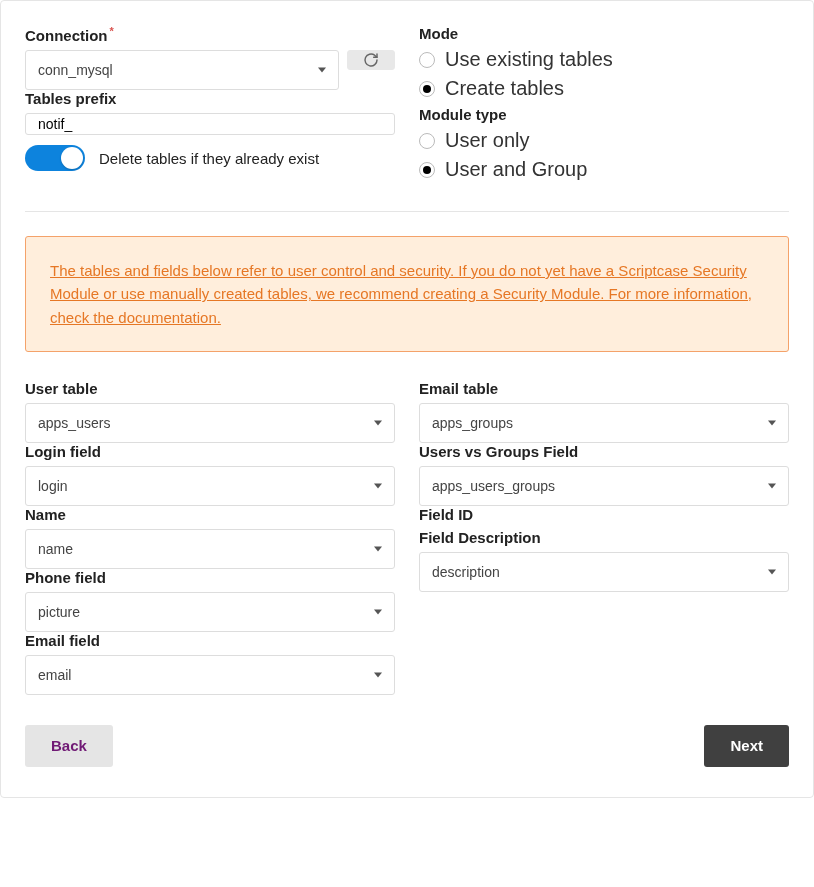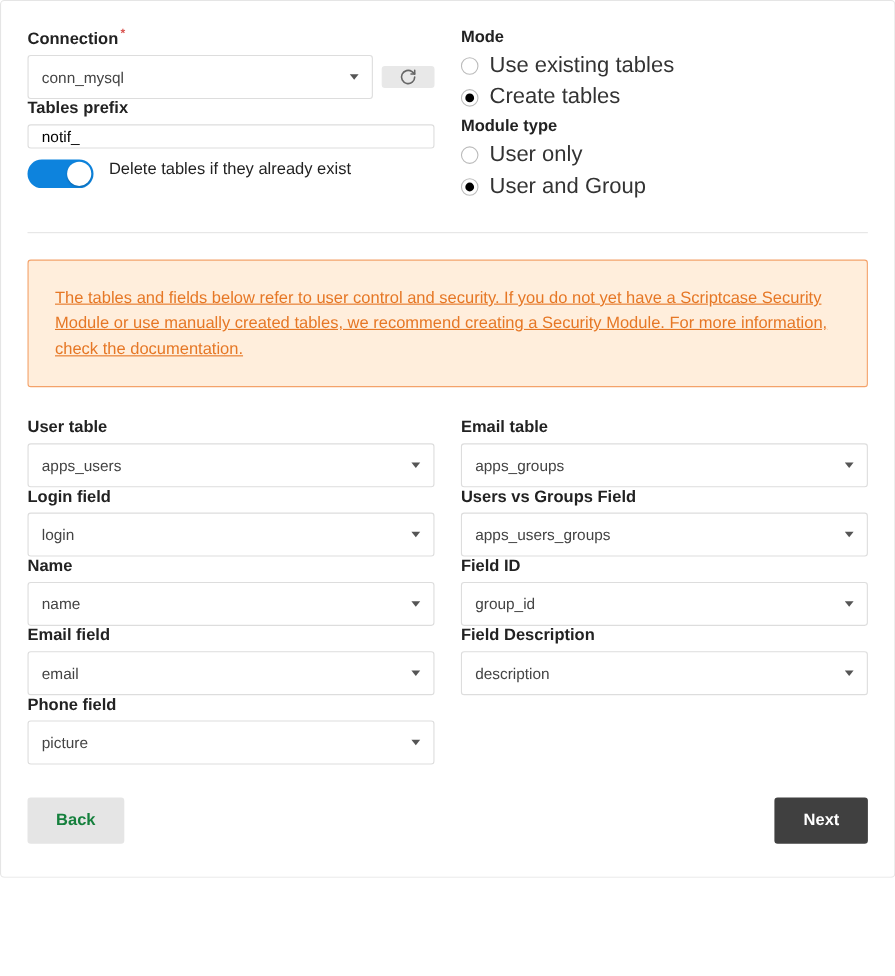--- a/index.html
+++ b/index.html
@@ -35,21 +35,21 @@
   }
   .label .required {
     color: #d9534f;
     font-size: 11px;
     vertical-align: super;
     margin-left: 2px;
   }
   .select-row {
     display: flex;
     gap: 8px;
-    align-items: center;
+    align-items: flex-start;
   }
   .select-box {
     position: relative;
     flex: 1;
     border: 1px solid #ddd;
     border-radius: 3px;
     height: 40px;
     display: flex;
     align-items: center;
     padding: 0 12px;
@@ -84,21 +84,21 @@
     width: 100%;
     height: 22px;
     border: 1px solid #ddd;
     border-radius: 3px;
     padding: 0 12px;
     font-size: 14px;
     color: #000000;
   }
   .toggle-row {
     display: flex;
-    align-items: flex-start;
+    align-items: center;
     gap: 14px;
     margin-top: 10px;
   }
   .toggle {
     width: 60px;
     height: 26px;
     background: #0d83dd;
     border-radius: 13px;
     position: relative;
     cursor: pointer;
@@ -176,21 +176,21 @@
     border: none;
     border-radius: 3px;
     height: 42px;
     padding: 0 26px;
     font-size: 15px;
     font-weight: 700;
     cursor: pointer;
   }
   .btn-back {
     background: #e5e5e5;
-    color: #15803d;
+    color: #701a75;
   }
   .btn-next {
     background: #404040;
     color: #fff;
   }
 </style>
 </head>
 <body>
 
 <div class="card">
@@ -283,35 +283,35 @@
 
       <div class="field-block">
         <span class="label">Name</span>
         <div class="select-box">
           <span>name</span>
           <span class="caret"></span>
         </div>
       </div>
 
       <div class="field-block">
+        <span class="label">Phone field</span>
+        <div class="select-box">
+          <span>picture</span>
+          <span class="caret"></span>
+        </div>
+      </div>
+
+      <div class="field-block">
         <span class="label">Email field</span>
         <div class="select-box">
           <span>email</span>
           <span class="caret"></span>
         </div>
       </div>
 
-      <div class="field-block">
-        <span class="label">Phone field</span>
-        <div class="select-box">
-          <span>picture</span>
-          <span class="caret"></span>
-        </div>
-      </div>
-
     </div>
 
     <div class="fields-col">
 
       <div class="field-block">
         <span class="label">Email table</span>
         <div class="select-box">
           <span>apps_groups</span>
           <span class="caret"></span>
         </div>
@@ -320,24 +320,20 @@
       <div class="field-block">
         <span class="label">Users vs Groups Field</span>
         <div class="select-box">
           <span>apps_users_groups</span>
           <span class="caret"></span>
         </div>
       </div>
 
       <div class="field-block">
         <span class="label">Field ID</span>
-        <div class="select-box">
-          <span>group_id</span>
-          <span class="caret"></span>
-        </div>
       </div>
 
       <div class="field-block">
         <span class="label">Field Description</span>
         <div class="select-box">
           <span>description</span>
           <span class="caret"></span>
         </div>
       </div>
 

